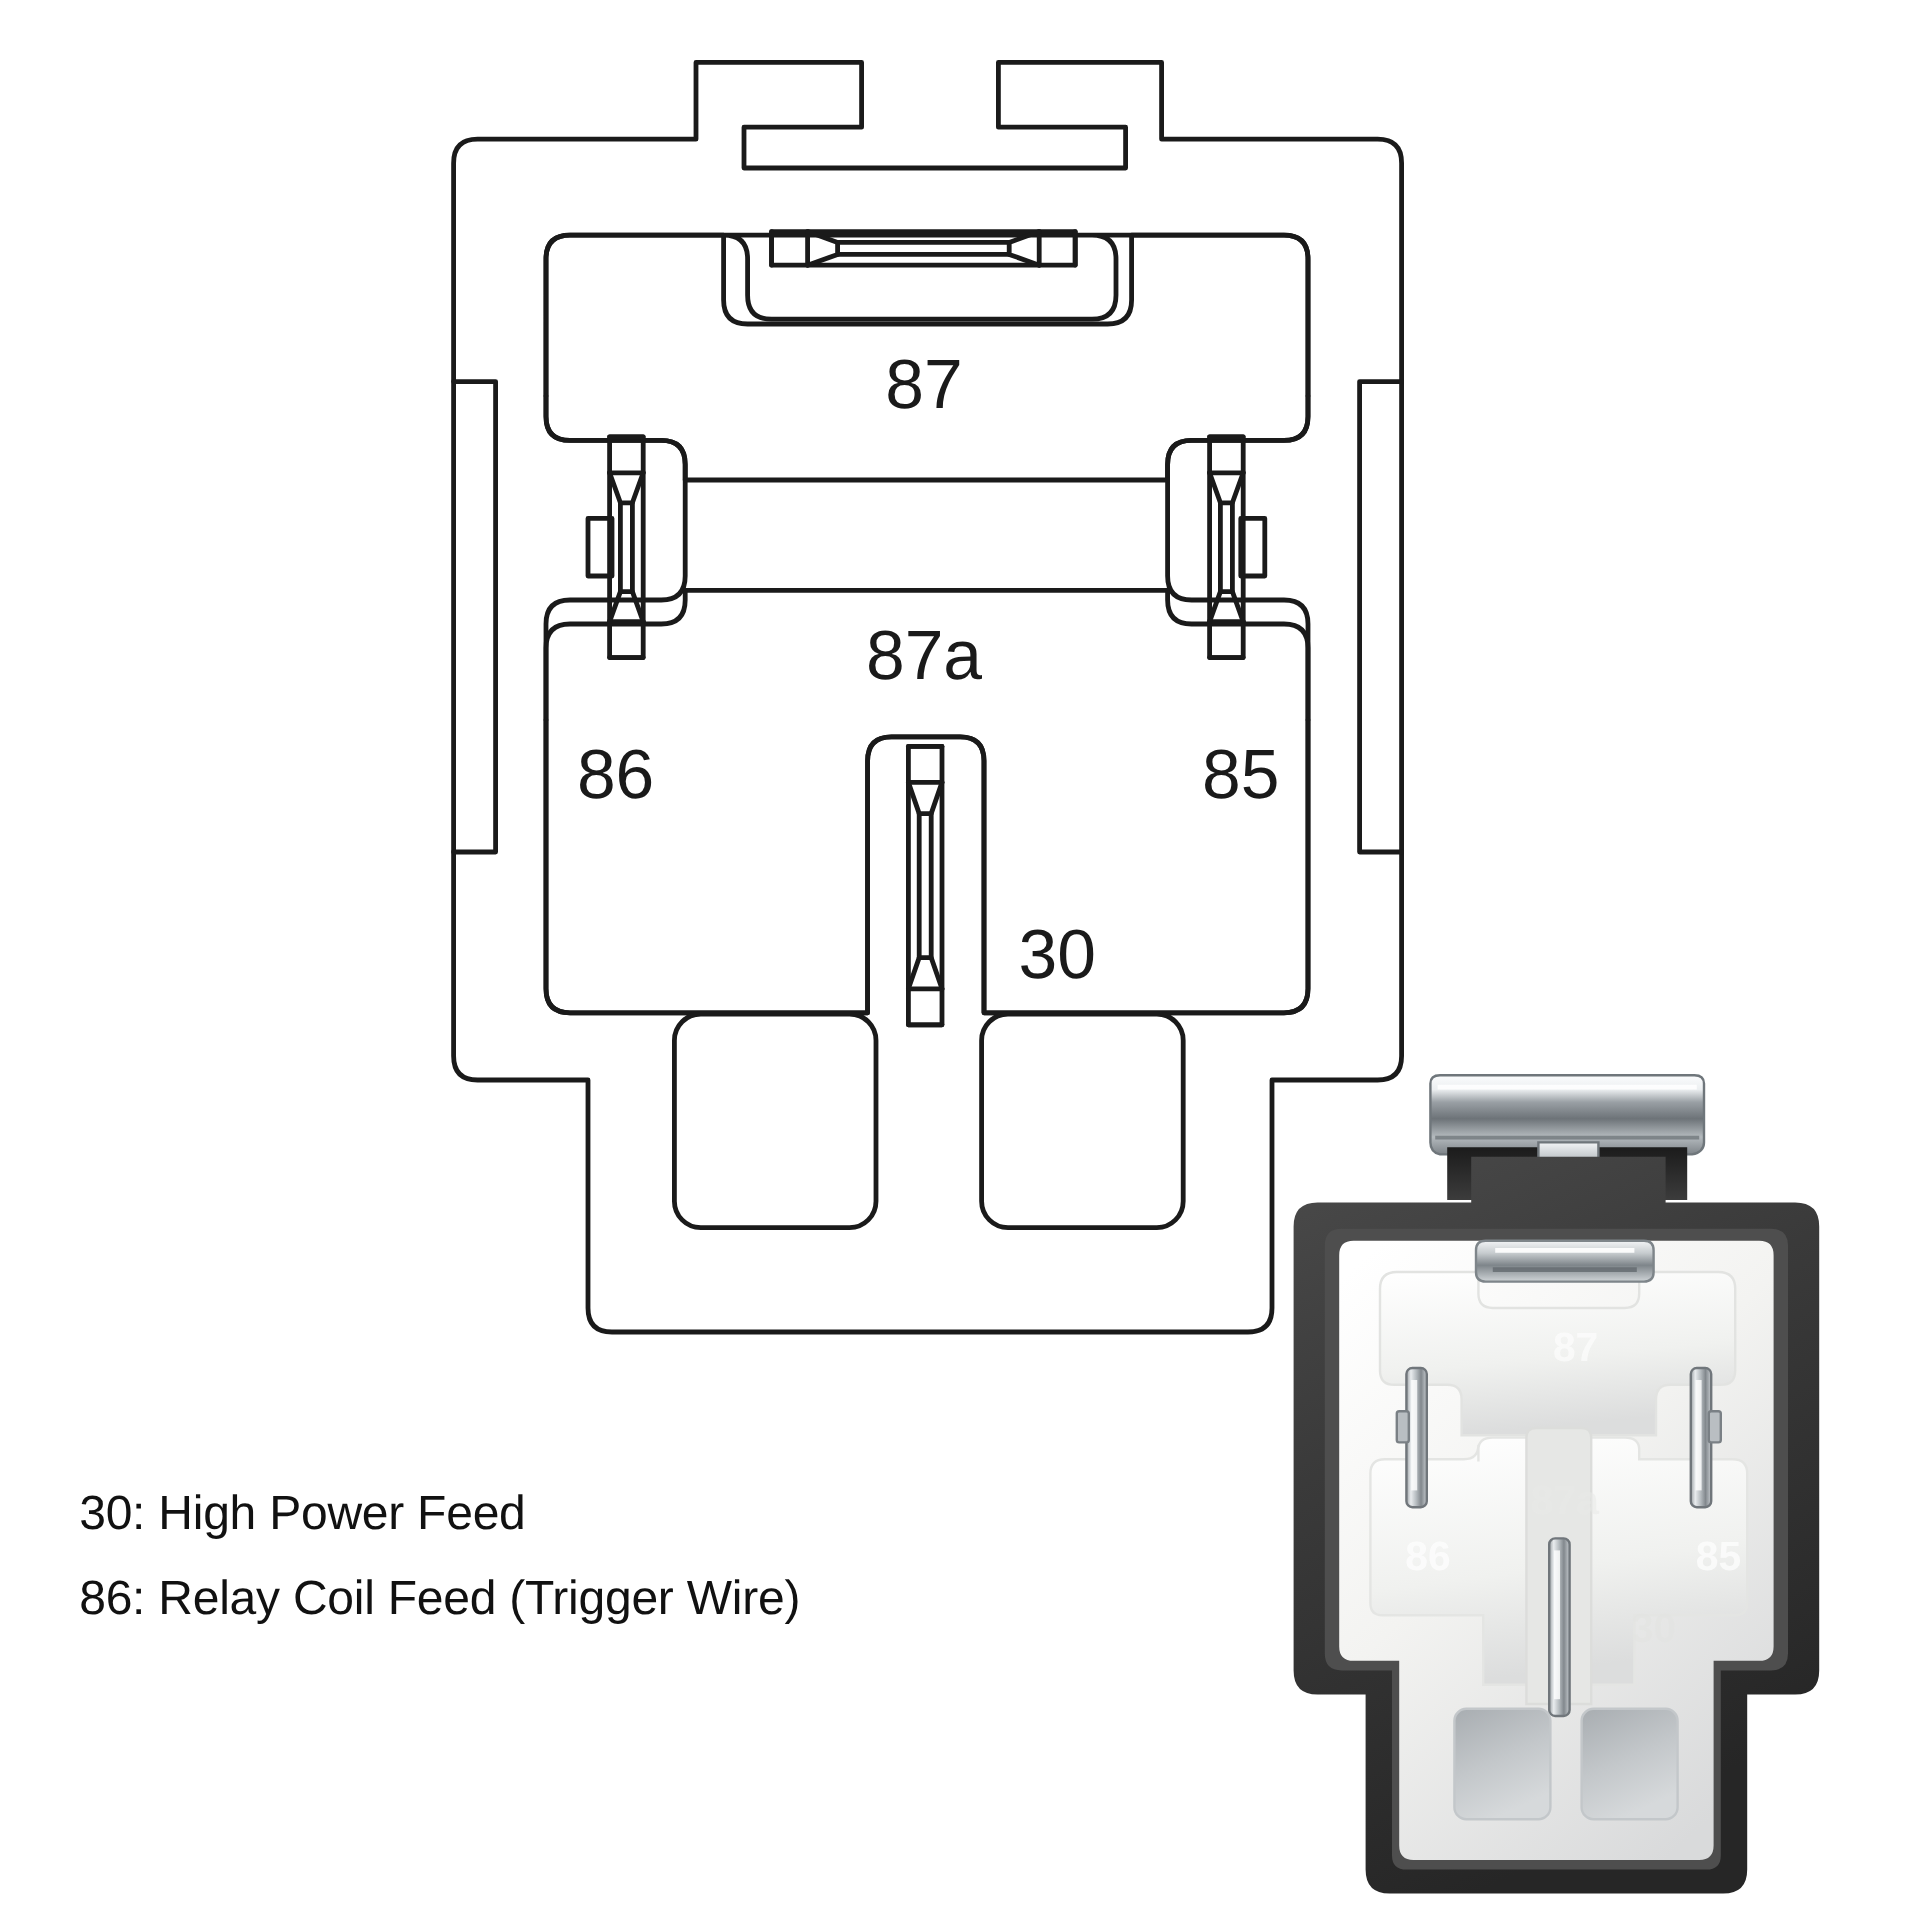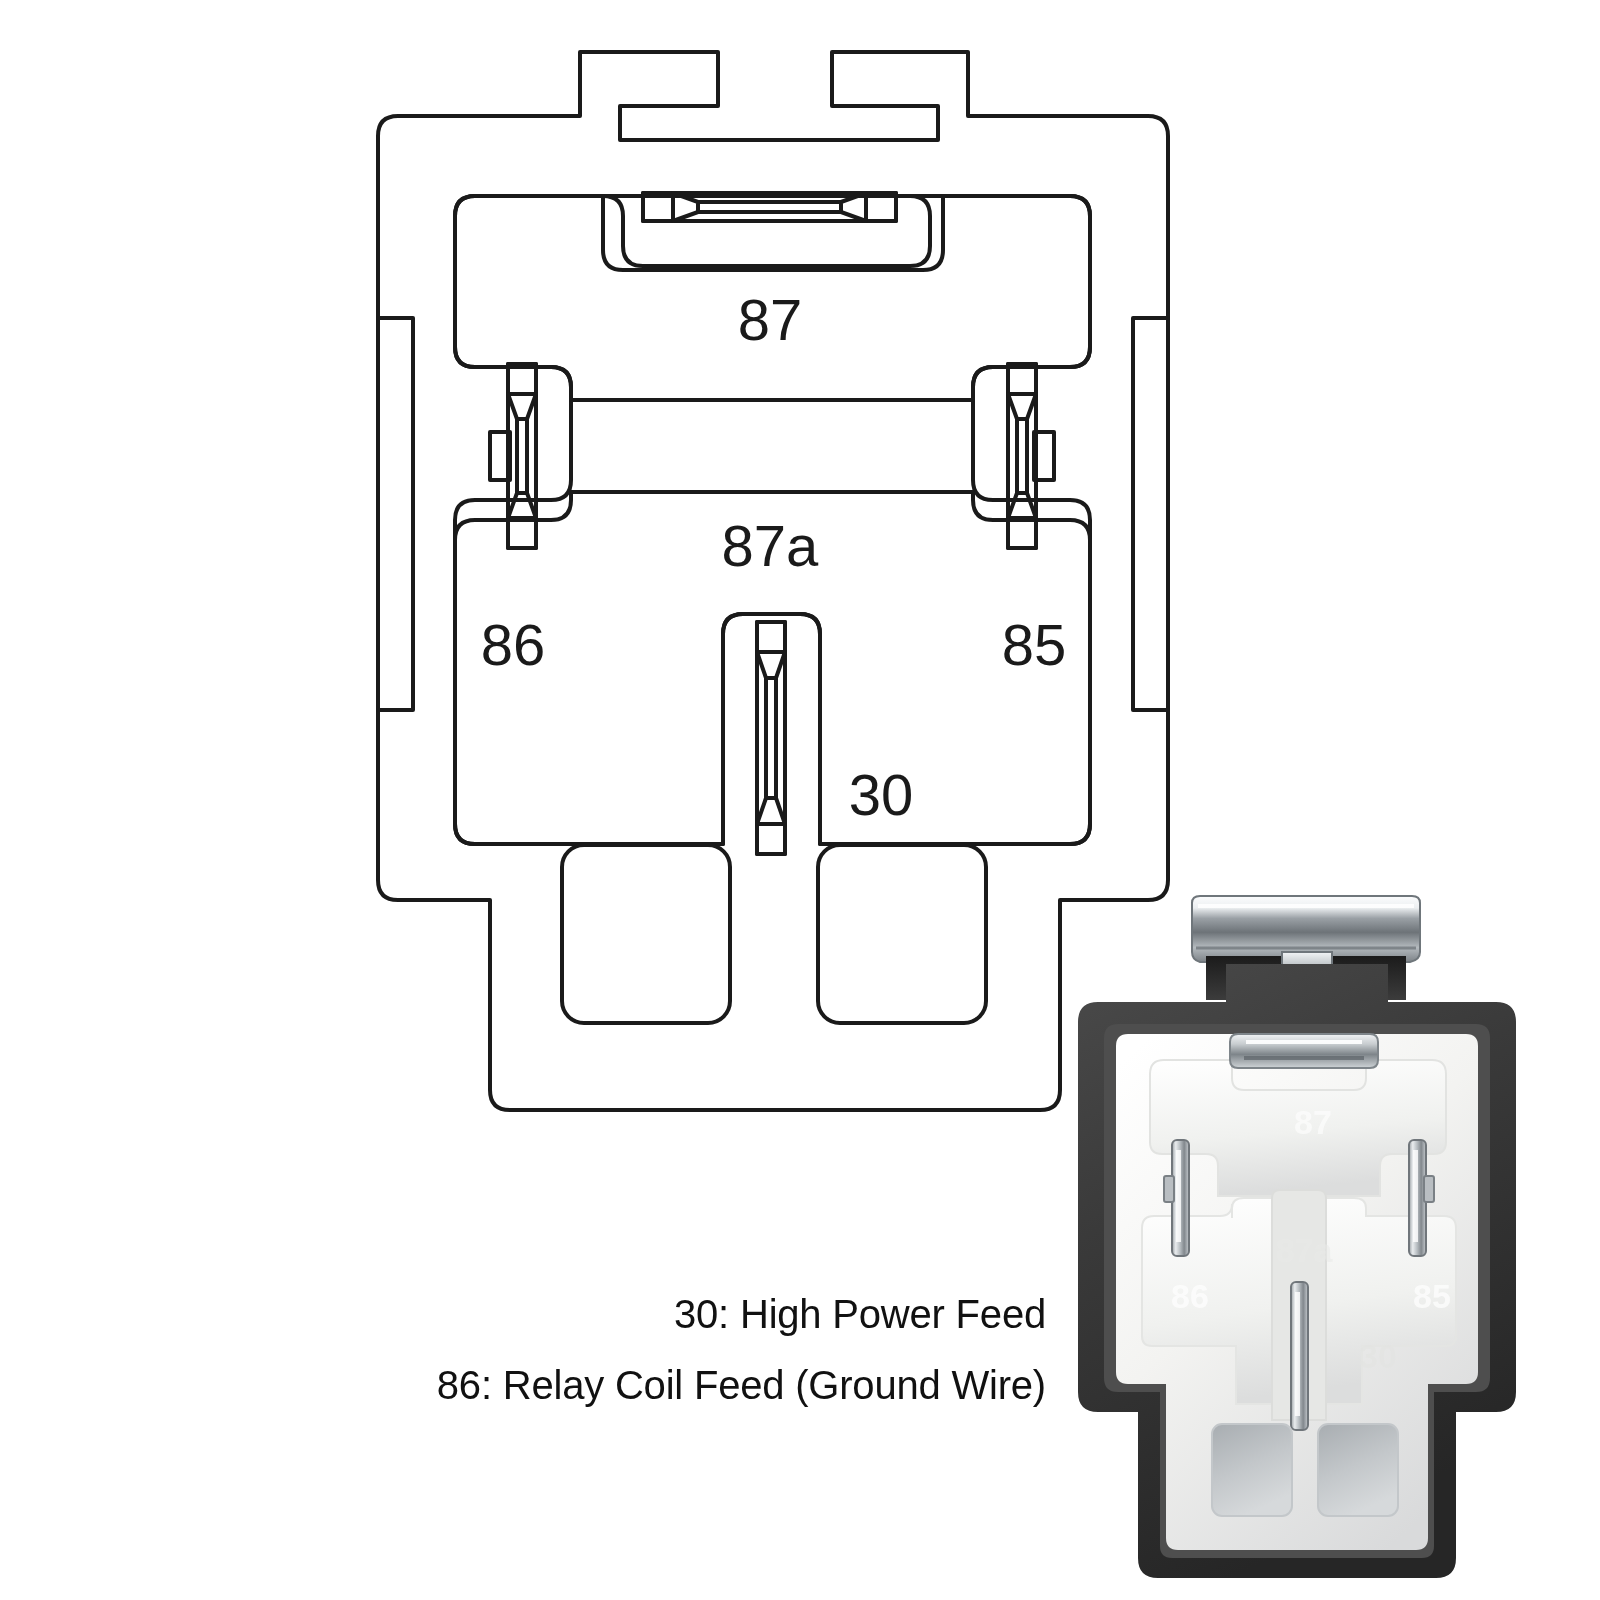--- a/index.html
+++ b/index.html
@@ -23,23 +23,22 @@
   }
   .svg-layer {
     position: absolute;
     left: 0; top: 0;
     width: 1600px;
     height: 1600px;
   }
   .legend {
     position: absolute;
     left: 66px;
-    top: 1279px;
+    top: 1226px;
     width: 980px;
-    text-align: right;
   }
   .legend-item {
     font-family: "Liberation Sans", sans-serif;
     font-size: 40px;
     line-height: 71px;
     color: #111111;
     white-space: nowrap;
     letter-spacing: -0.2px;
   }
   .pin-label {
@@ -503,16 +502,16 @@
       <text x="1313" y="1134" font-size="34" fill="#ffffff" opacity="0.62">87</text>
       <text x="1304" y="1262" font-size="34" fill="#e9eae8" opacity="0.55">87a</text>
       <text x="1190" y="1308" font-size="34" fill="#ffffff" opacity="0.72">86</text>
       <text x="1432" y="1308" font-size="34" fill="#ffffff" opacity="0.72">85</text>
       <text x="1378" y="1368" font-size="34" fill="#e3e4e2" opacity="0.6">30</text>
     </g>
   </svg>
 
   <div class="legend">
     <div class="legend-item">30: High Power Feed</div>
-    <div class="legend-item">86: Relay Coil Feed (Ground Wire)</div>
+    <div class="legend-item">86: Relay Coil Feed (Trigger Wire)</div>
   </div>
 
 </div>
 
 </body></html>

